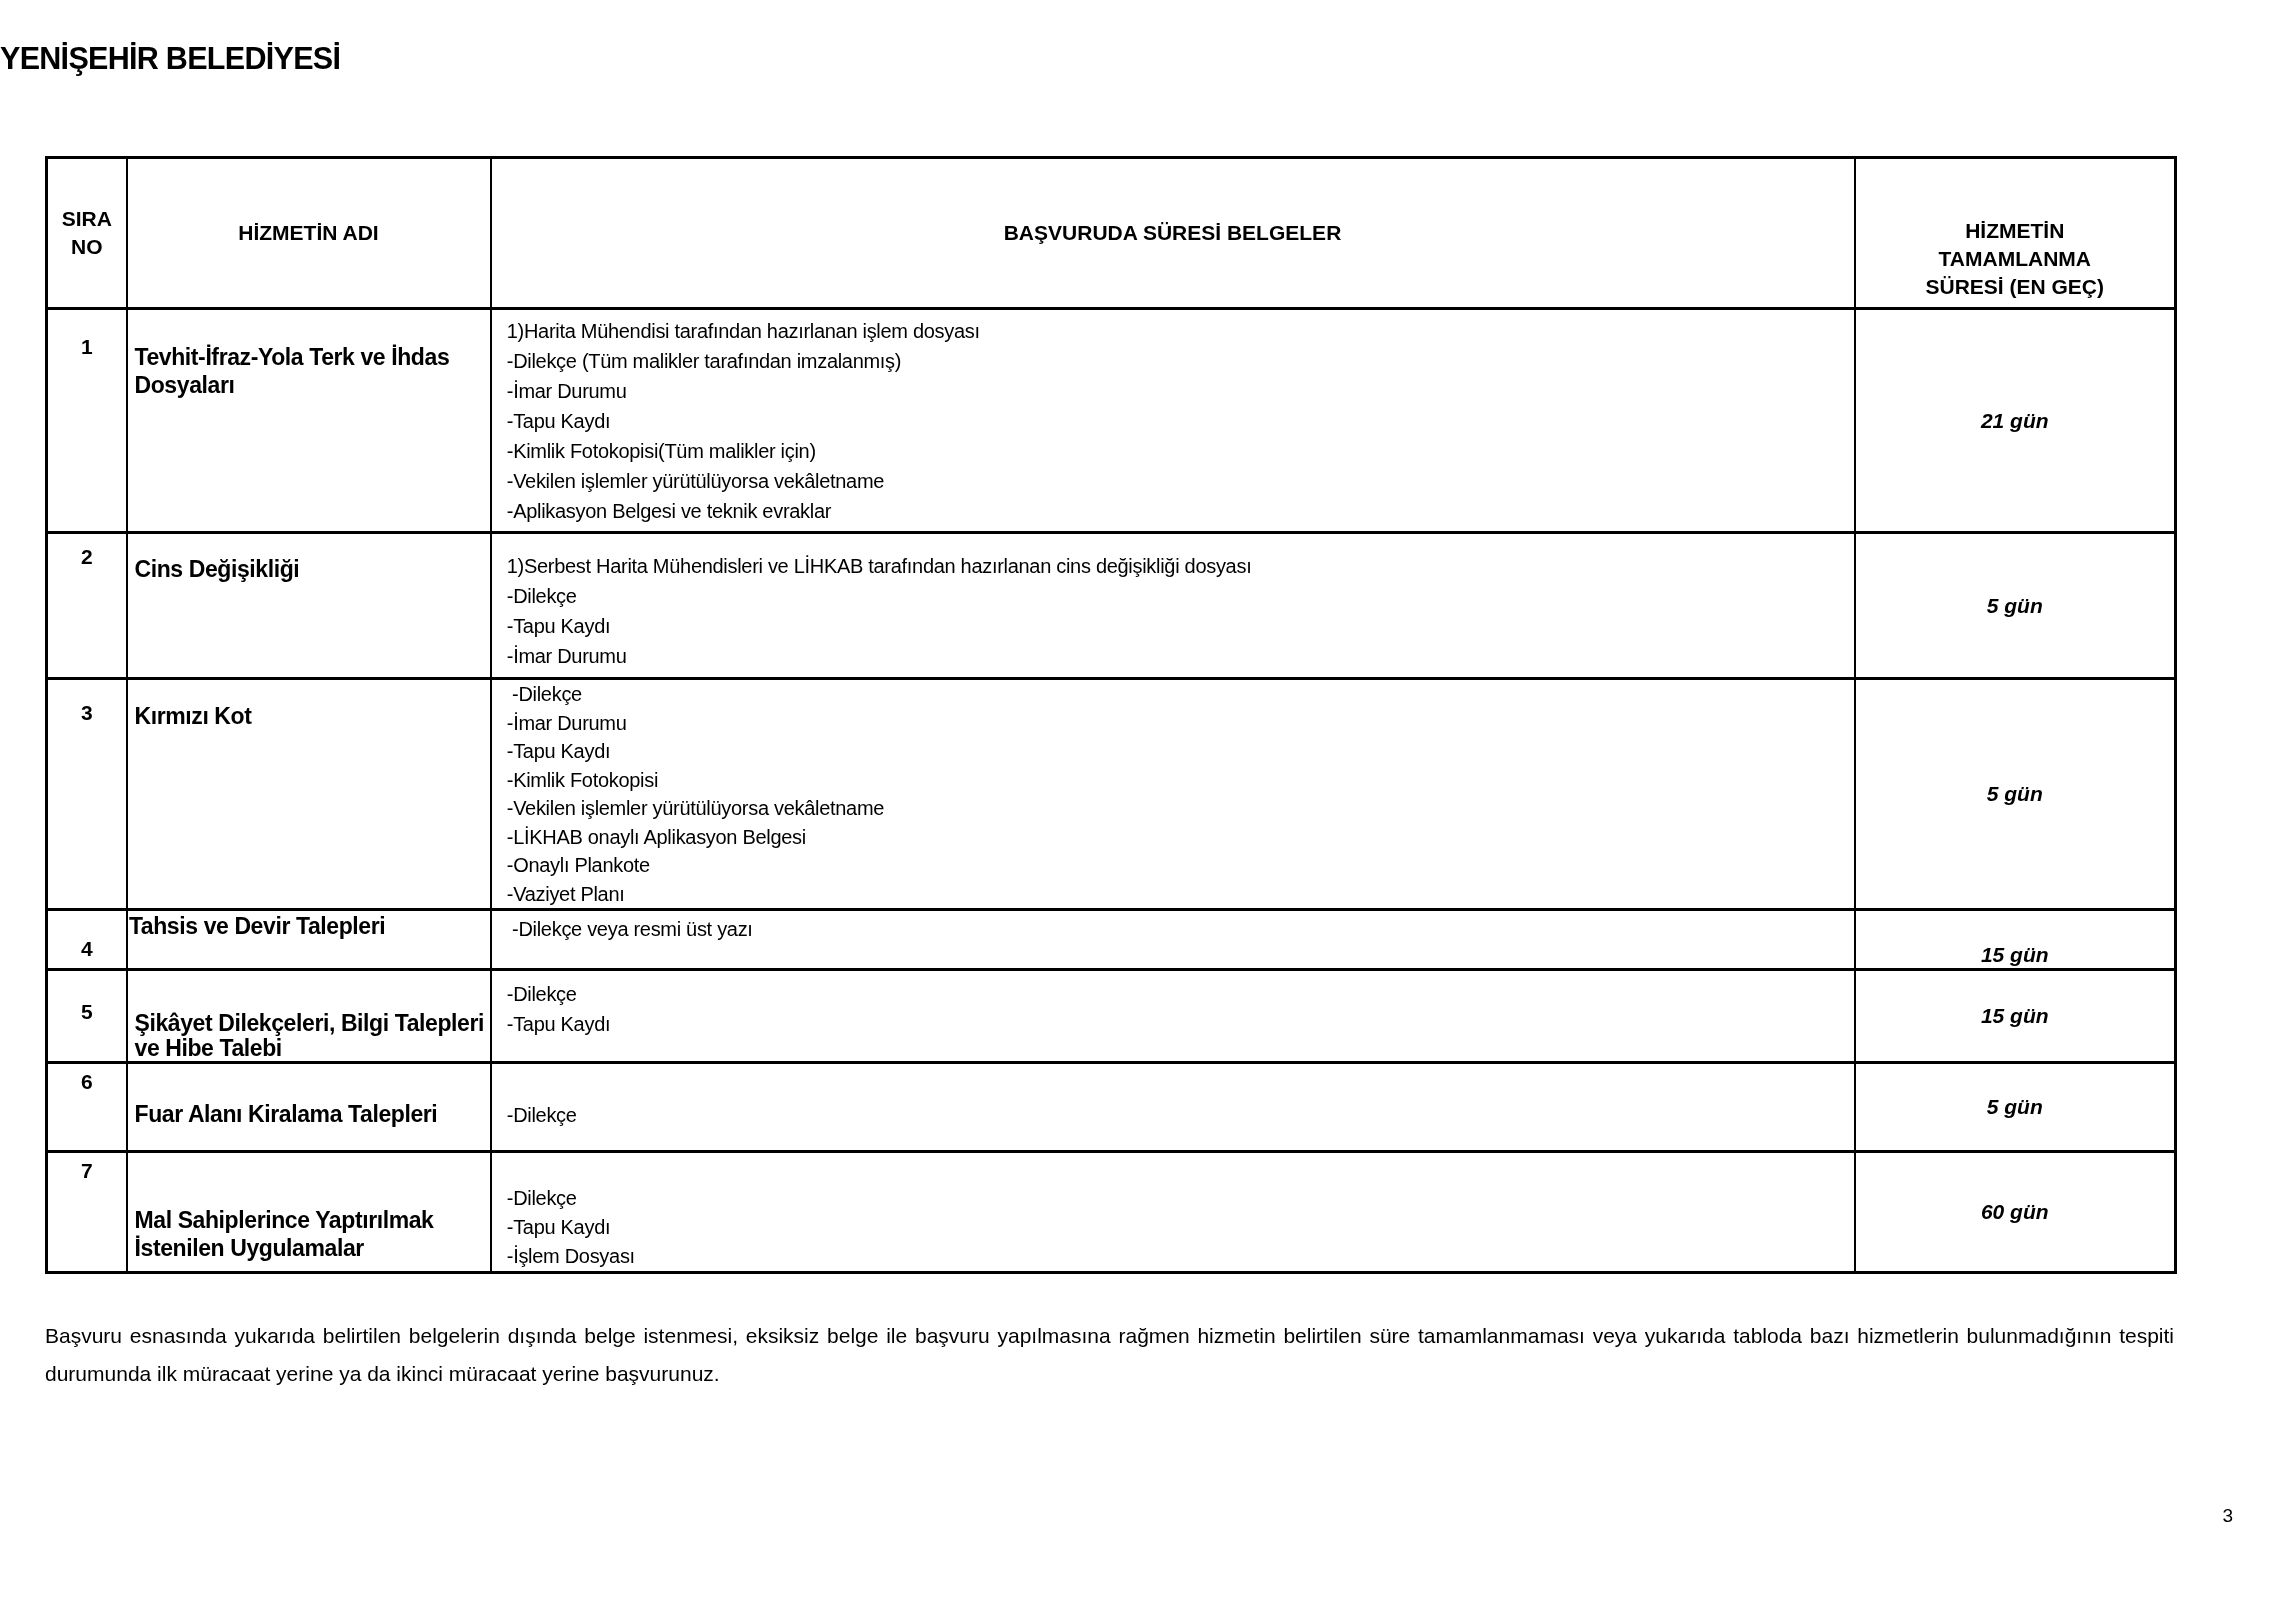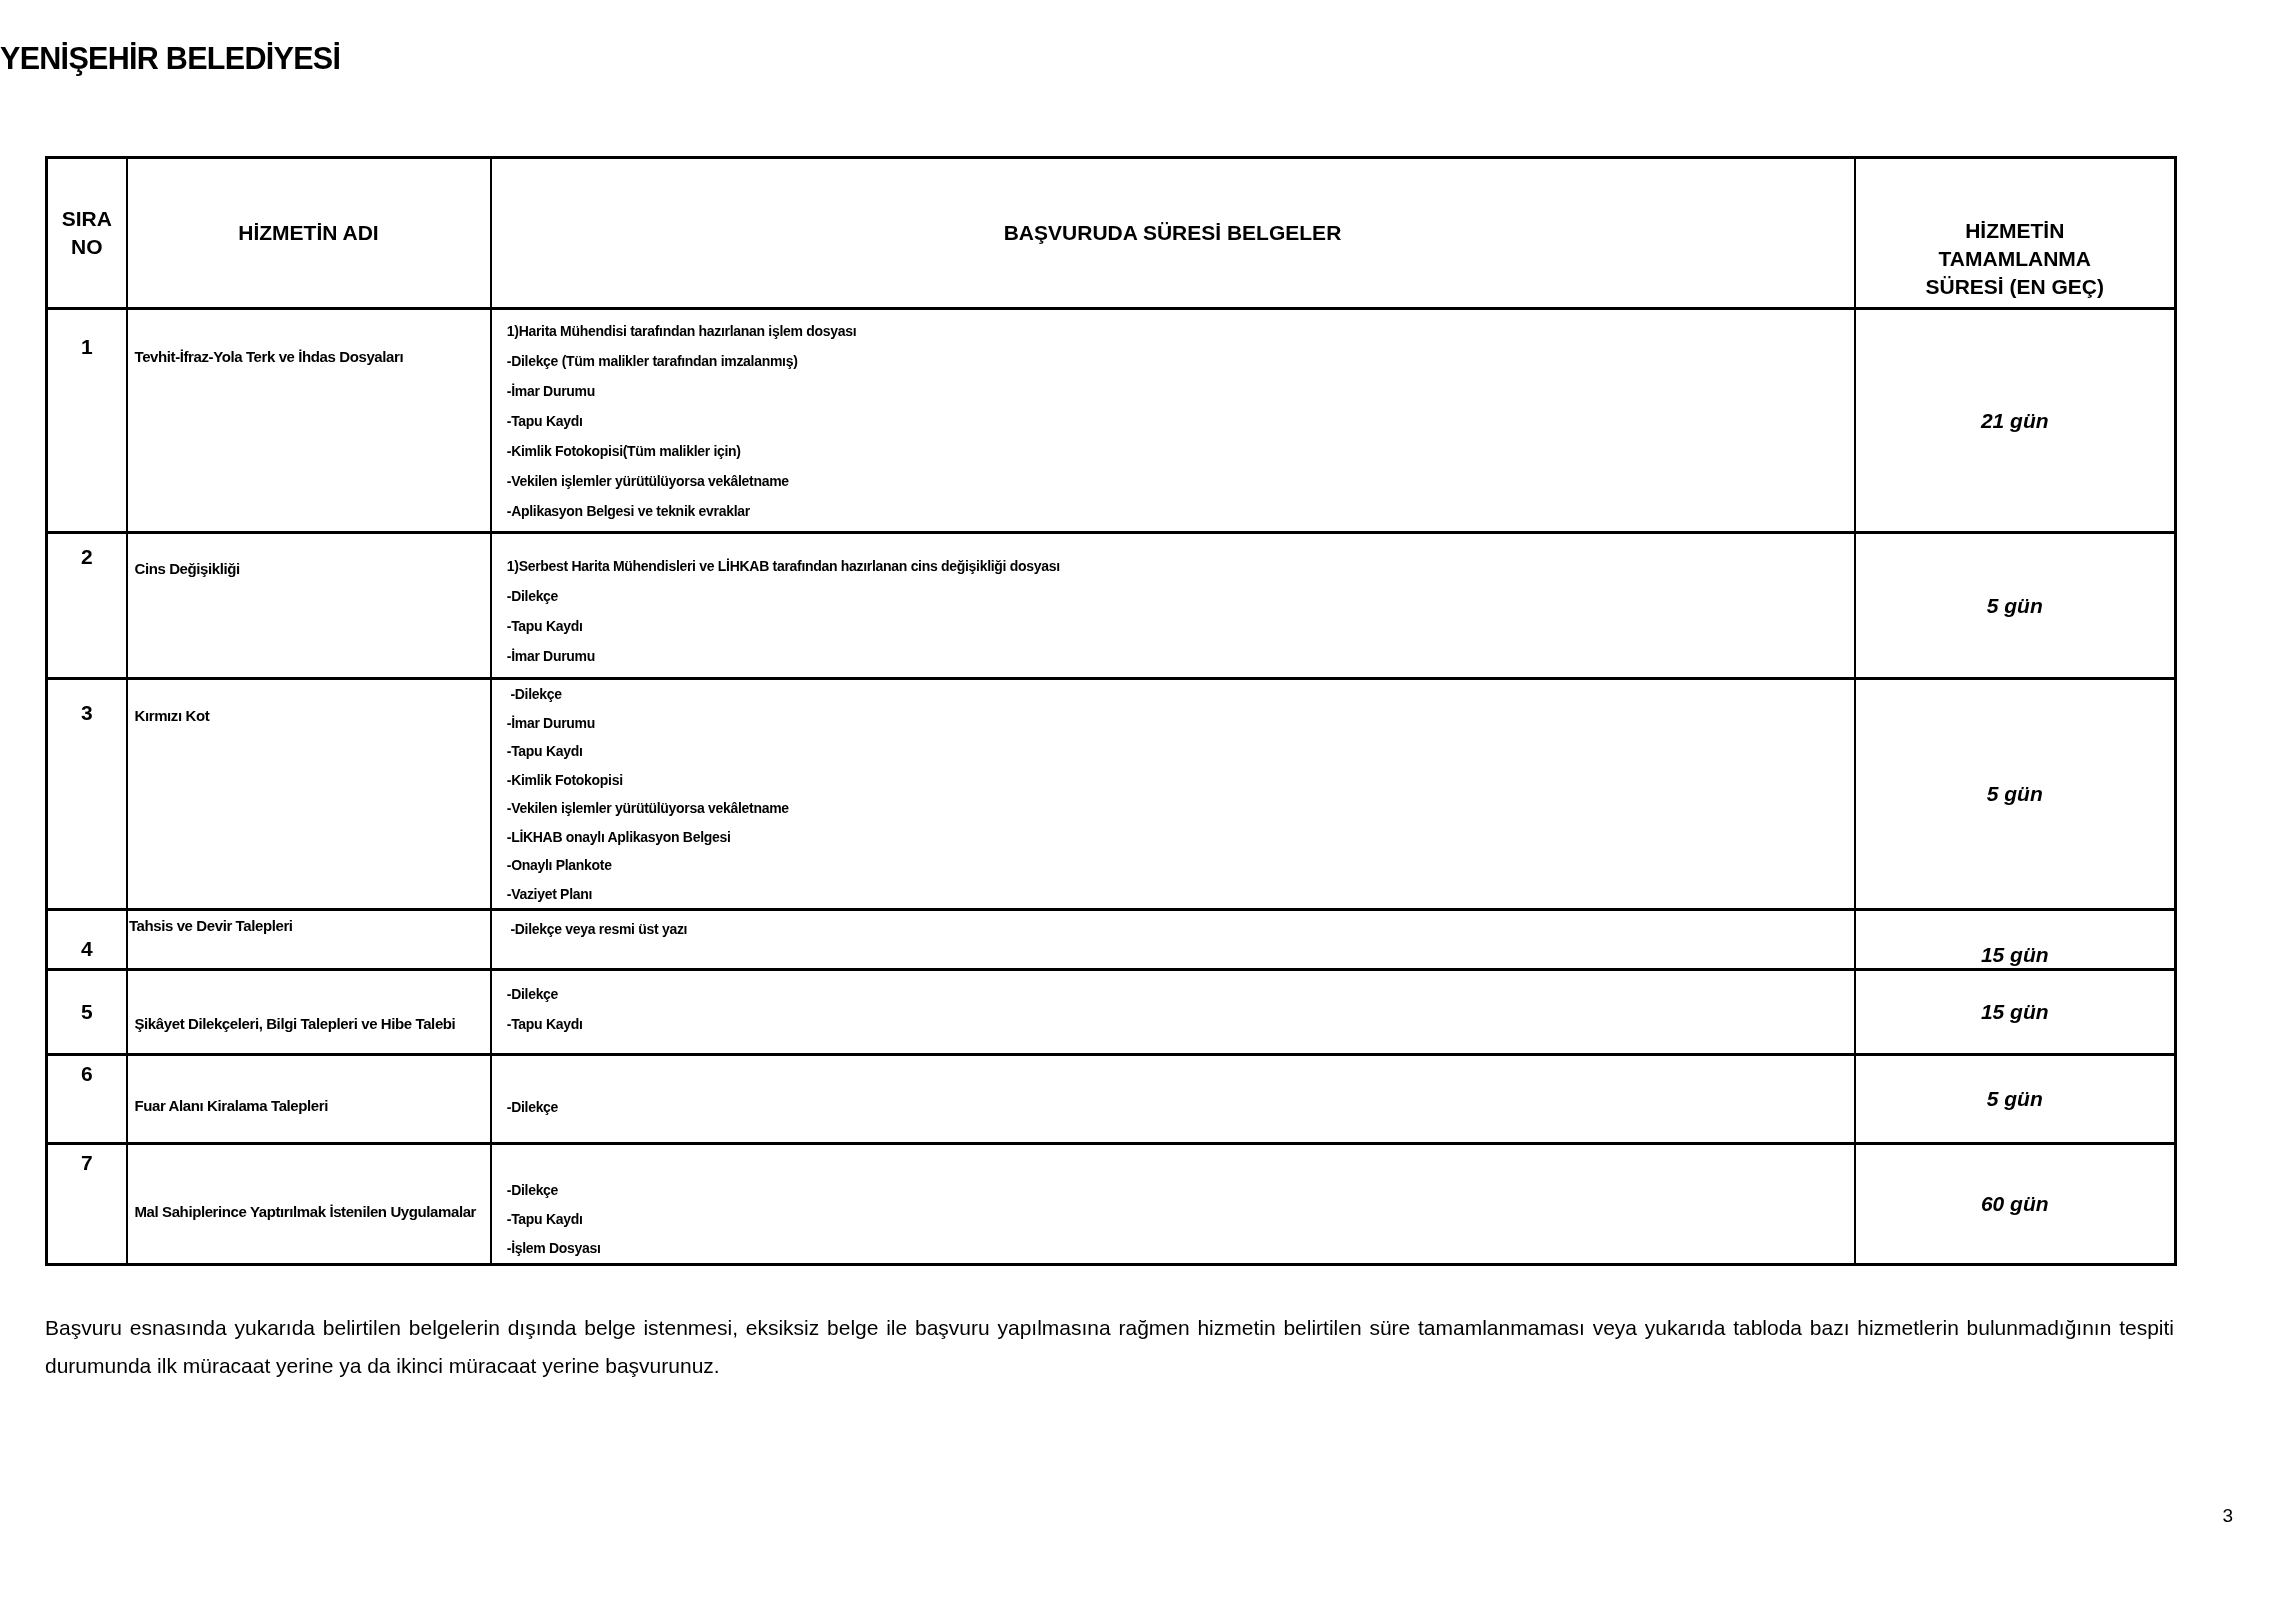--- a/index.html
+++ b/index.html
@@ -60,29 +60,29 @@
   tr.r7 { height: 121px; }
 
   td.num {
     text-align: center;
     font-weight: bold;
     font-size: 21px;
     line-height: 23.6px;
   }
   td.name {
     font-weight: bold;
-    font-size: 15px;
+    font-size: 23px;
     letter-spacing: -0.4px;
     line-height: 28px;
     padding-left: 7px;
     padding-right: 4.2px;
   }
   td.docs {
-    font-weight: bold;
-    font-size: 14px;
+    font-weight: normal;
+    font-size: 20px;
     letter-spacing: -0.3px;
     padding-left: 15.3px;
     padding-right: 7px;
   }
   td.docs .docline { line-height: 30px; white-space: pre-wrap; }
   td.dur {
     text-align: center;
     vertical-align: middle;
     font-weight: bold;
     font-size: 21px;

